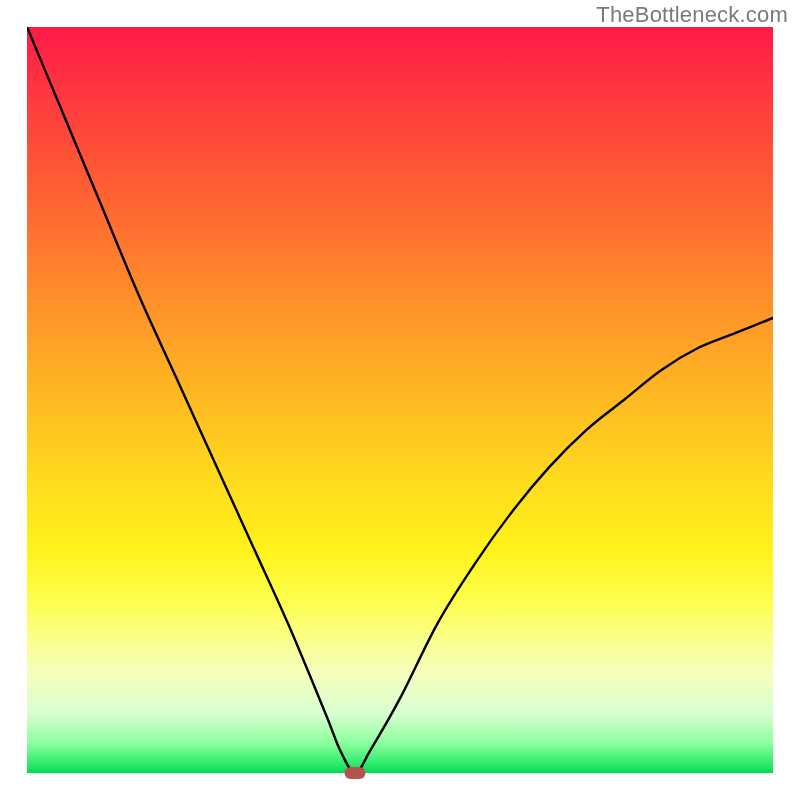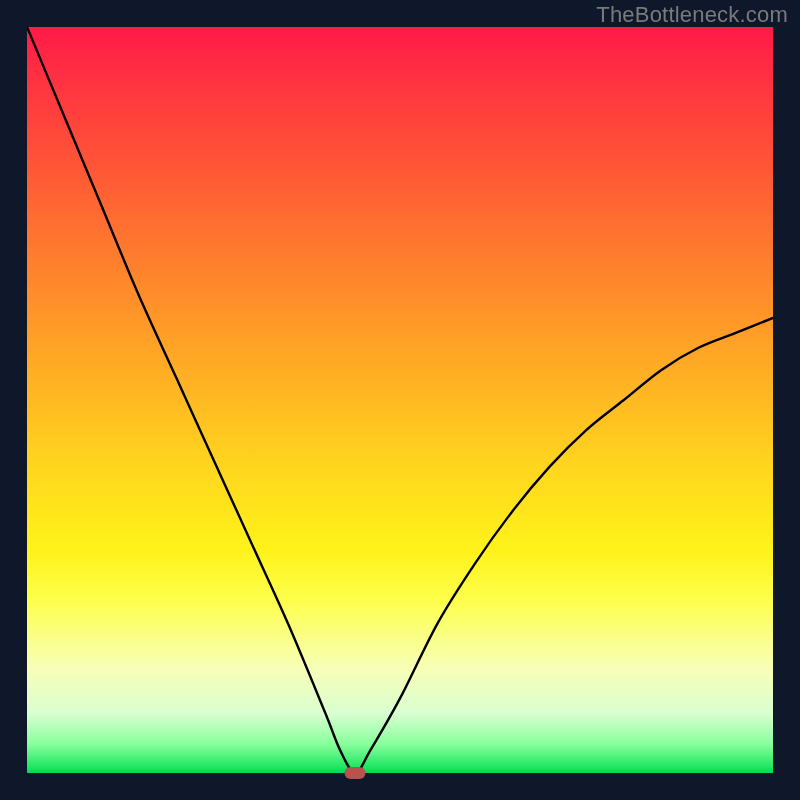--- a/index.html
+++ b/index.html
@@ -10,21 +10,21 @@
     overflow: hidden;
     background: #000;
     font-family: Arial, Helvetica, sans-serif;
   }
   .frame {
     position: absolute;
     left: 0;
     top: 0;
     width: 800px;
     height: 800px;
-    background: #0f172a;
+    background: #ffffff;
   }
   .plot {
     position: absolute;
     left: 27px;
     top: 27px;
     width: 746px;
     height: 746px;
     background: linear-gradient(
       to bottom,
       #ff1a48 0%,

